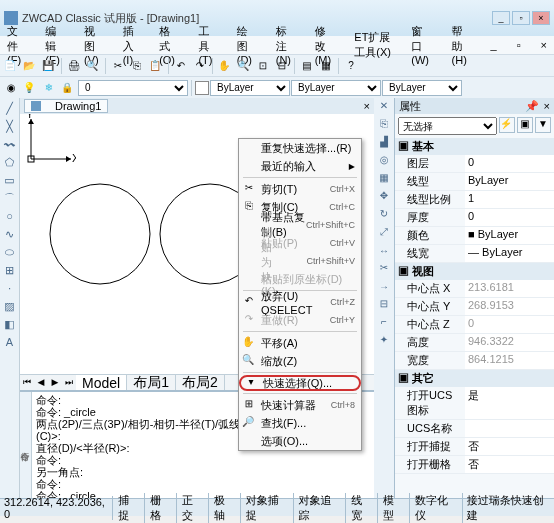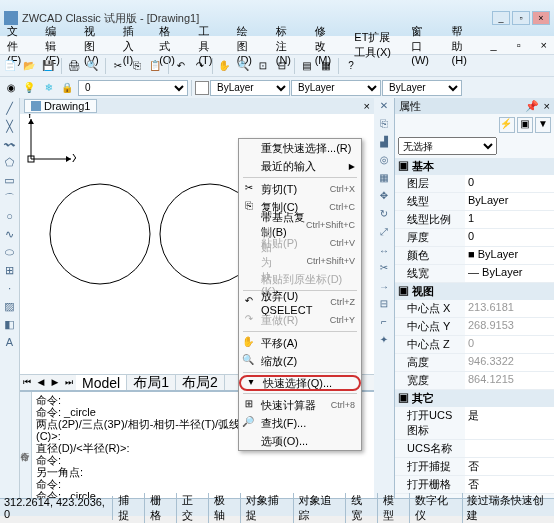--- a/index.html
+++ b/index.html
@@ -15,38 +15,38 @@
 .toolbar { background: #eaf2f8; height: 22px; display: flex; align-items: center; padding: 0 2px; gap: 1px; border-top: 1px solid #d0dce6; }
 .toolbar .tbtn { width: 18px; height: 18px; border: 1px solid transparent; display: flex; align-items: center; justify-content: center; cursor: pointer; font-size: 10px; }
 .toolbar .sep { width: 1px; height: 16px; background: #c0cfd9; margin: 0 2px; }
 .toolbar .combo { height: 16px; background: #fff; border: 1px solid #9fb7c8; padding: 0 2px; font-size: 10px; }
 .toolbar .swatch { width: 14px; height: 14px; background: #fff; border: 1px solid #888; }
 .maincont { display: flex; height: 400px; }
 .lefttools { width: 20px; background: #eaf2f8; border-right: 1px solid #c0cfd9; display: flex; flex-direction: column; align-items: center; padding-top: 2px; gap: 2px; }
 .lefttools .lt { width: 16px; height: 16px; cursor: pointer; font-size: 11px; text-align: center; line-height: 16px; color: #4a6a8a; }
 .docarea { flex: 1; display: flex; flex-direction: column; background: #fff; }
 .doctab { height: 16px; background: #e0ebf3; display: flex; align-items: center; padding: 0 4px; }
-.doctab .tab { background: #f8fbfd; border: 1px solid #a8bfd0; padding: 0 6px; font-size: 10px; display: flex; align-items: center; gap: 3px; }
+.doctab .tab { background: #f8fbfd; border: 1px solid #a8bfd0; padding: 0 6px; font-size: 10px; display: flex; align-items: center; gap: 14px; }
 .doctab .tabicon { width: 10px; height: 10px; background: #6a9bc4; }
 .canvas { flex: 1; background: #fff; position: relative; }
 .canvas svg { position: absolute; top: 0; left: 0; }
 .canvas .ucsicon { position: absolute; bottom: 6px; left: 6px; }
 .tabstrip { height: 16px; background: #f0f4f7; display: flex; align-items: center; border-top: 1px solid #c0cfd9; }
 .tabstrip .nav { display: flex; }
 .tabstrip .nav span { width: 14px; text-align: center; cursor: pointer; font-size: 9px; }
 .tabstrip .ltab { padding: 0 6px; border-right: 1px solid #c0cfd9; cursor: pointer; font-size: 14px; }
 .tabstrip .ltab.active { background: #fff; }
 .cmdwin { height: 108px; background: #fff; border-top: 2px solid #a8bfd0; display: flex; font-size: 10px; }
 .cmdwin .grip { width: 12px; background: #eaf2f8; writing-mode: vertical-rl; text-align: center; font-size: 9px; color: #666; border-right: 1px solid #c0cfd9; }
 .cmdwin .cmdtext { flex: 1; padding: 2px 4px; overflow: hidden; white-space: pre-wrap; line-height: 12px; }
 .rightpanel { width: 160px; background: #f4f8fb; border-left: 1px solid #a8bfd0; display: flex; flex-direction: column; }
 .rightpanel .phdr { height: 16px; background: #d8e6f0; padding: 5px 4px; display: flex; align-items: center; justify-content: space-between; }
 .rightpanel .phdr .pclose { cursor: pointer; }
 .rightpanel .psel { padding: 3px; display: flex; gap: 2px; }
-.rightpanel .psel select { flex: 1; height: 18px; font-size: 10px; margin-top: 20px; }
+.rightpanel .psel select { flex: 1; height: 18px; font-size: 10px; }
 .rightpanel .psel .pbtn { width: 16px; height: 16px; border: 1px solid #a8bfd0; text-align: center; cursor: pointer; font-size: 10px; }
 .propgrid { flex: 1; overflow: auto; font-size: 10px; }
 .propgrid .grp { background: #e0ebf3; padding: 1px 3px; font-weight: bold; cursor: pointer; }
 .propgrid .grp::before { content: "▣ "; }
 .propgrid .row { display: flex; border-bottom: 1px solid #e8eef3; }
 .propgrid .row .k { width: 70px; padding: 1px 3px 1px 12px; background: #f4f8fb; }
 .propgrid .row .v { flex: 1; padding: 1px 3px; background: #fff; }
 .propgrid .row .v.grey { color: #999; }
 .statusbar { height: 18px; background: #e0ebf3; display: flex; align-items: center; font-size: 10px; border-top: 1px solid #a8bfd0; }
 .statusbar .coord { padding: 0 4px; border-right: 1px solid #a8bfd0; }

